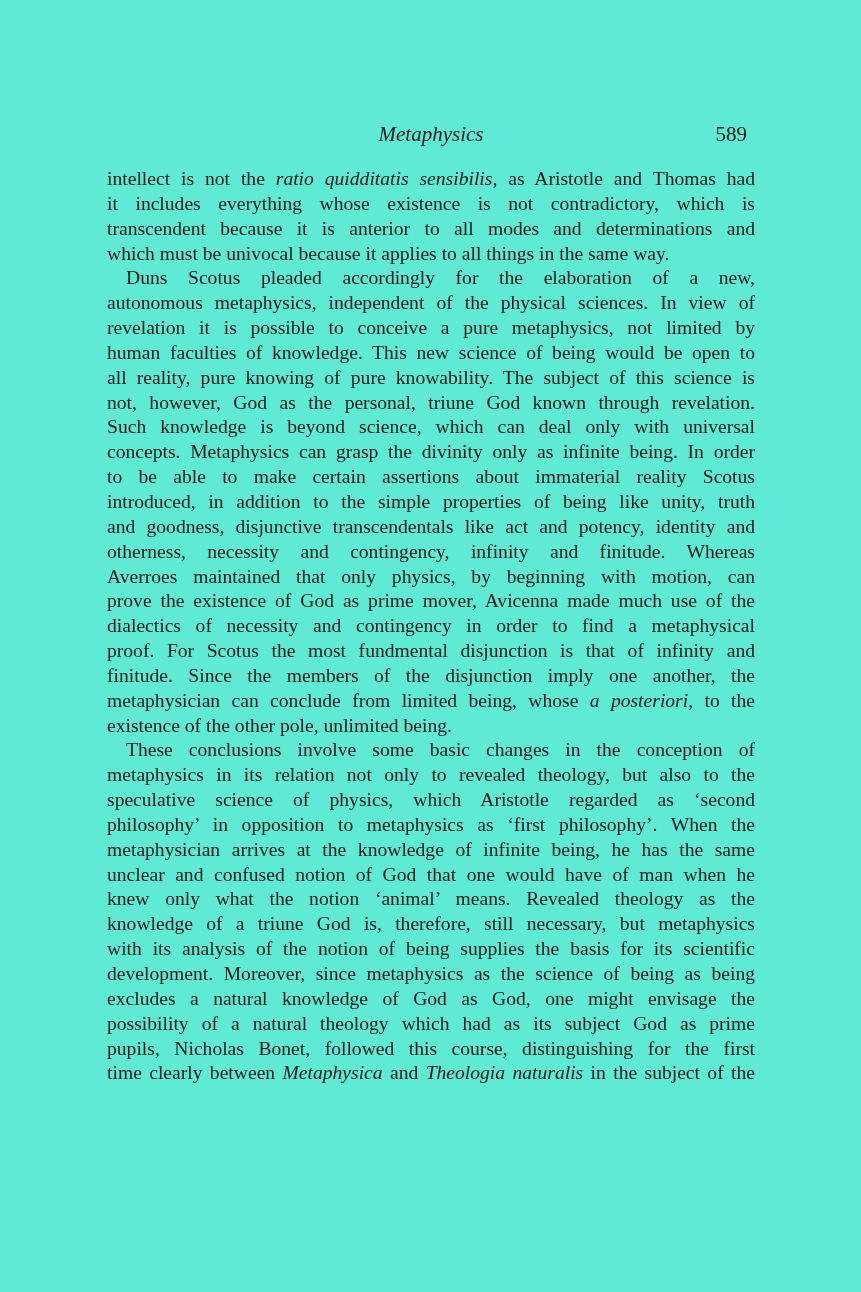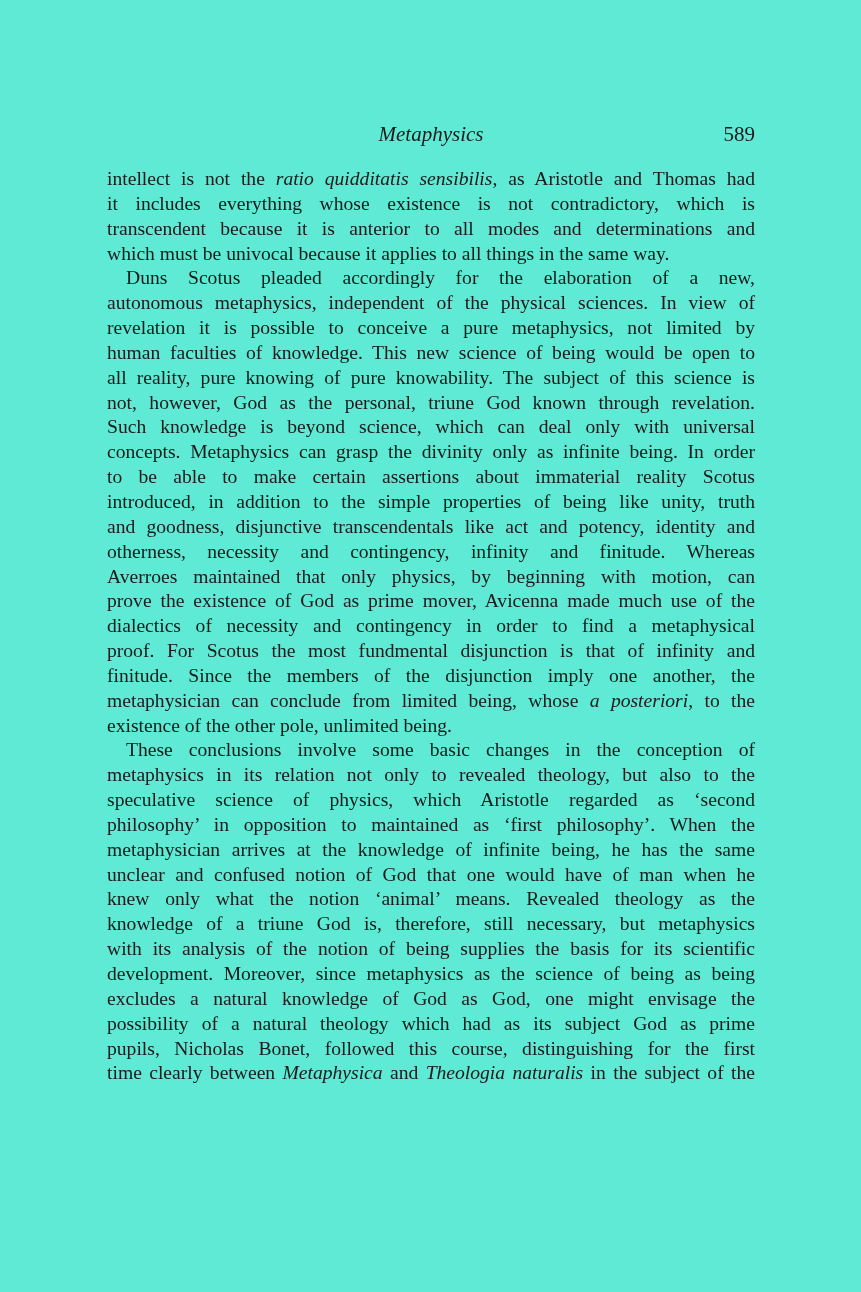--- a/index.html
+++ b/index.html
@@ -11,21 +11,21 @@
   }
   .running-head {
     position: absolute; left: 107px; top: 119px; width: 648px; height: 30px;
     font-size: 21px; line-height: 30px;
   }
   .running-title {
     position: absolute; left: 0; right: 0; text-align: center; font-style: italic;
     padding-left: 0;
   }
   .page-number {
-    position: absolute; right: 0; top: 0;
+    position: absolute; right: 8px; top: 0;
   }
   .body-text {
     position: absolute; left: 107px; top: 167px; width: 648px;
     font-size: 19.6px; line-height: 24.85px;
   }
   .line {
     display: block; height: 24.85px; white-space: nowrap;
     text-align: justify; text-align-last: justify;
   }
   .line.last { text-align-last: left; }
@@ -60,21 +60,21 @@
       <span class="line"><span>Averroes maintained that only physics, by beginning with motion, can</span></span>
       <span class="line"><span>prove the existence of God as prime mover, Avicenna made much use of the</span></span>
       <span class="line"><span>dialectics of necessity and contingency in order to find a metaphysical</span></span>
       <span class="line"><span>proof. For Scotus the most fundmental disjunction is that of infinity and</span></span>
       <span class="line"><span>finitude. Since the members of the disjunction imply one another, the</span></span>
       <span class="line"><span>metaphysician can conclude from limited being, whose </span><em>a posteriori</em><span>, to the</span></span>
       <span class="line last"><span>existence of the other pole, unlimited being.</span></span>
       <span class="line indent"><span>These conclusions involve some basic changes in the conception of</span></span>
       <span class="line"><span>metaphysics in its relation not only to revealed theology, but also to the</span></span>
       <span class="line"><span>speculative science of physics, which Aristotle regarded as ‘second</span></span>
-      <span class="line"><span>philosophy’ in opposition to maintained as ‘first philosophy’. When the</span></span>
+      <span class="line"><span>philosophy’ in opposition to metaphysics as ‘first philosophy’. When the</span></span>
       <span class="line"><span>metaphysician arrives at the knowledge of infinite being, he has the same</span></span>
       <span class="line"><span>unclear and confused notion of God that one would have of man when he</span></span>
       <span class="line"><span>knew only what the notion ‘animal’ means. Revealed theology as the</span></span>
       <span class="line"><span>knowledge of a triune God is, therefore, still necessary, but metaphysics</span></span>
       <span class="line"><span>with its analysis of the notion of being supplies the basis for its scientific</span></span>
       <span class="line"><span>development. Moreover, since metaphysics as the science of being as being</span></span>
       <span class="line"><span>excludes a natural knowledge of God as God, one might envisage the</span></span>
       <span class="line"><span>possibility of a natural theology which had as its subject God as prime</span></span>
       <span class="line"><span>pupils, Nicholas Bonet, followed this course, distinguishing for the first</span></span>
       <span class="line"><span>time clearly between </span><em>Metaphysica</em><span> and </span><em>Theologia naturalis</em><span> in the subject of the</span></span>

